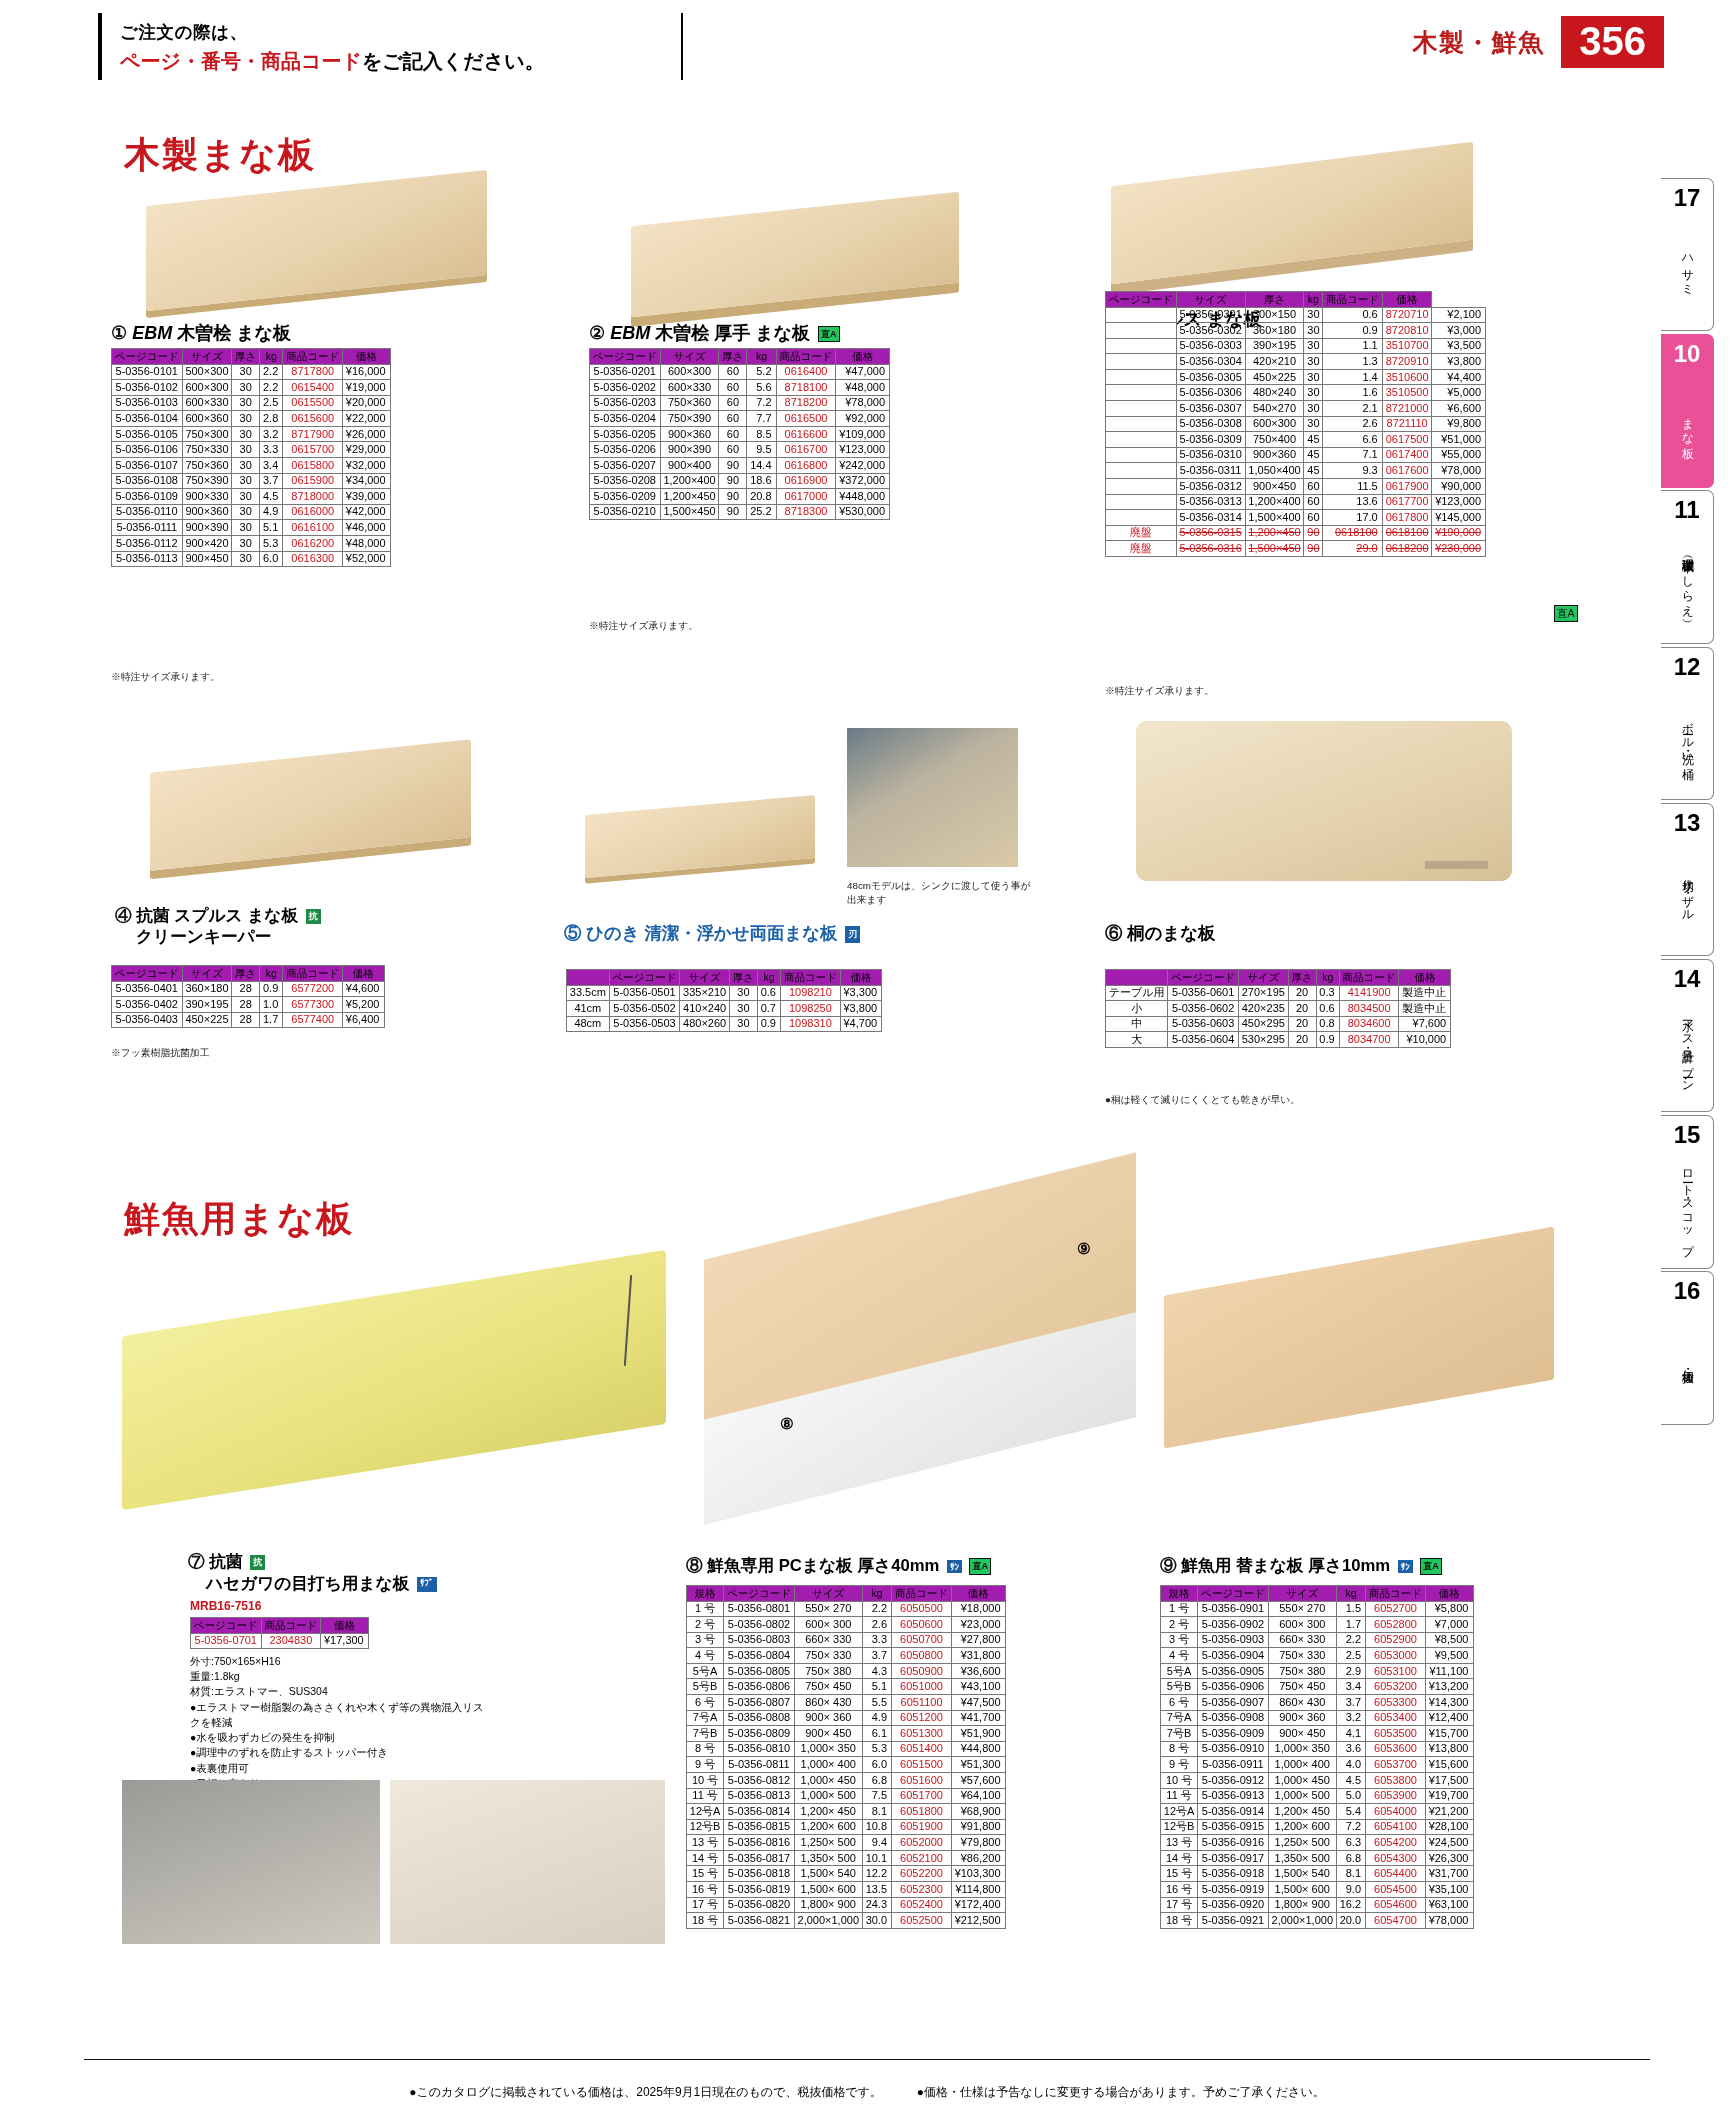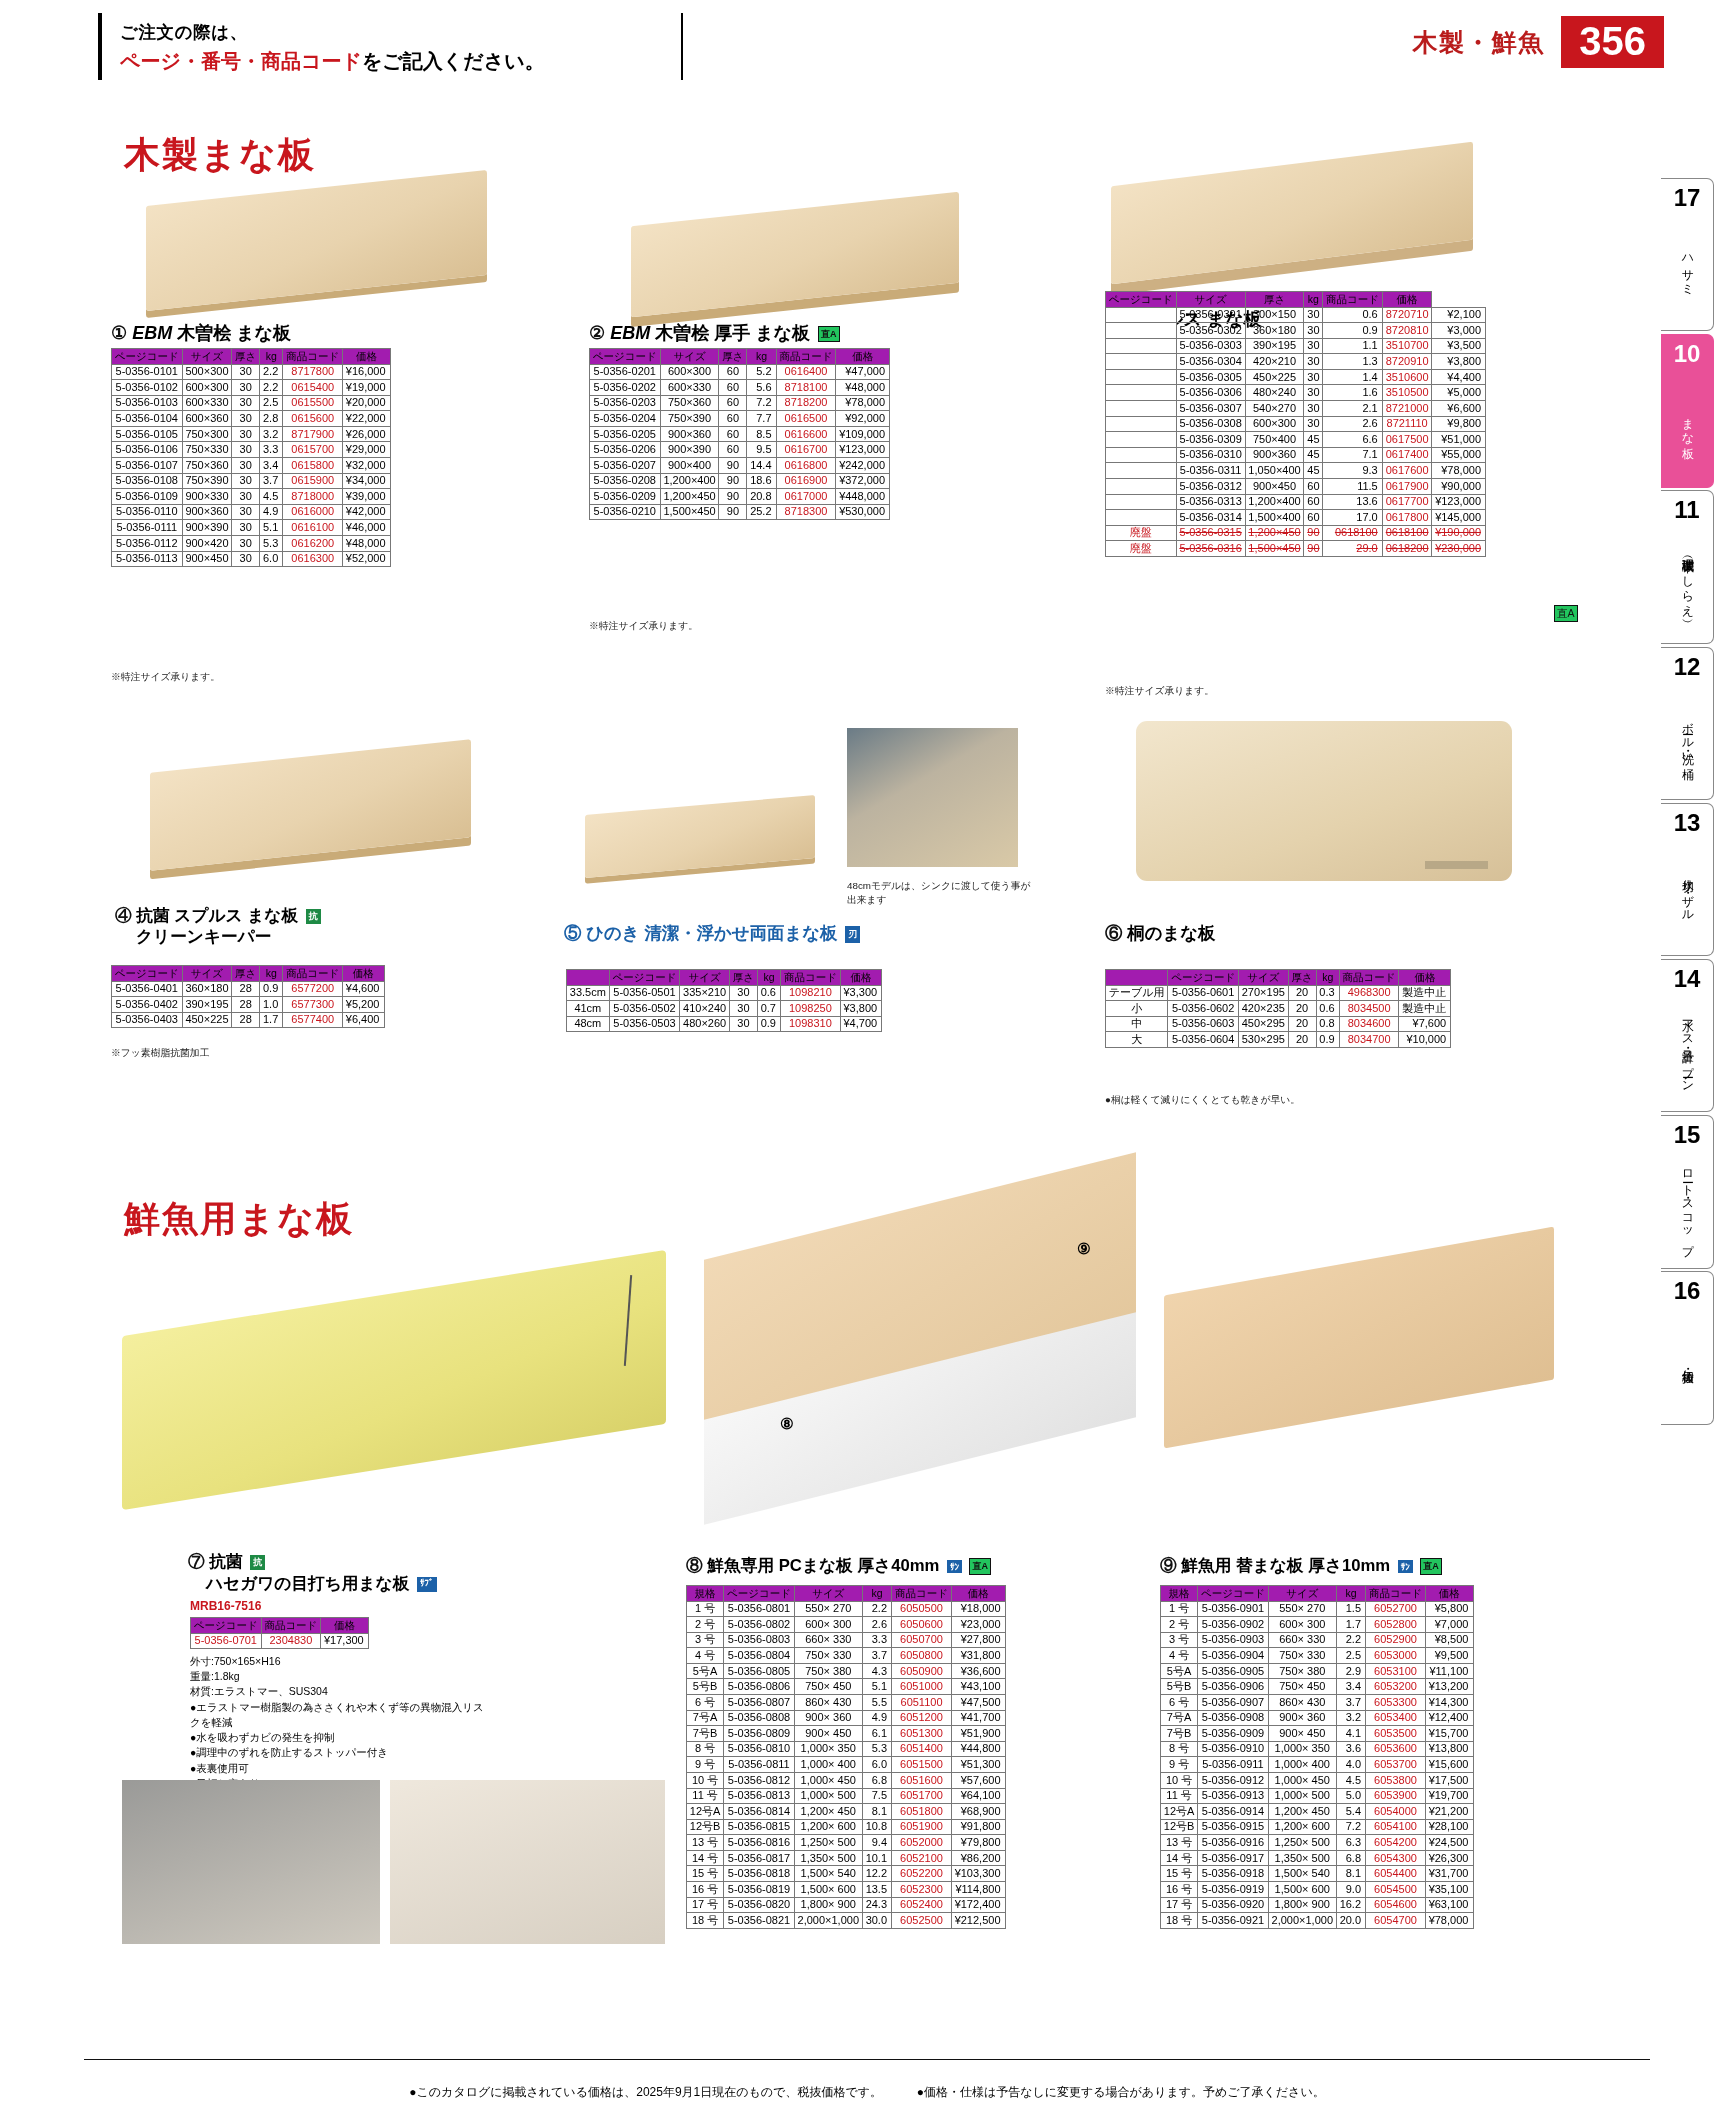--- a/index.html
+++ b/index.html
@@ -669,21 +669,21 @@
           <th>価格</th>
         </tr>
       </thead>
       <tbody>
         <tr>
           <td>テーブル用</td>
           <td>5-0356-0601</td>
           <td>270×195</td>
           <td>20</td>
           <td class="num">0.3</td>
-          <td class="code">4968300</td>
+          <td class="code">4141900</td>
           <td class="price">製造中止</td>
         </tr>
         <tr>
           <td>小</td>
           <td>5-0356-0602</td>
           <td>420×235</td>
           <td>20</td>
           <td class="num">0.6</td>
           <td class="code">8034500</td>
           <td class="price">製造中止</td>

